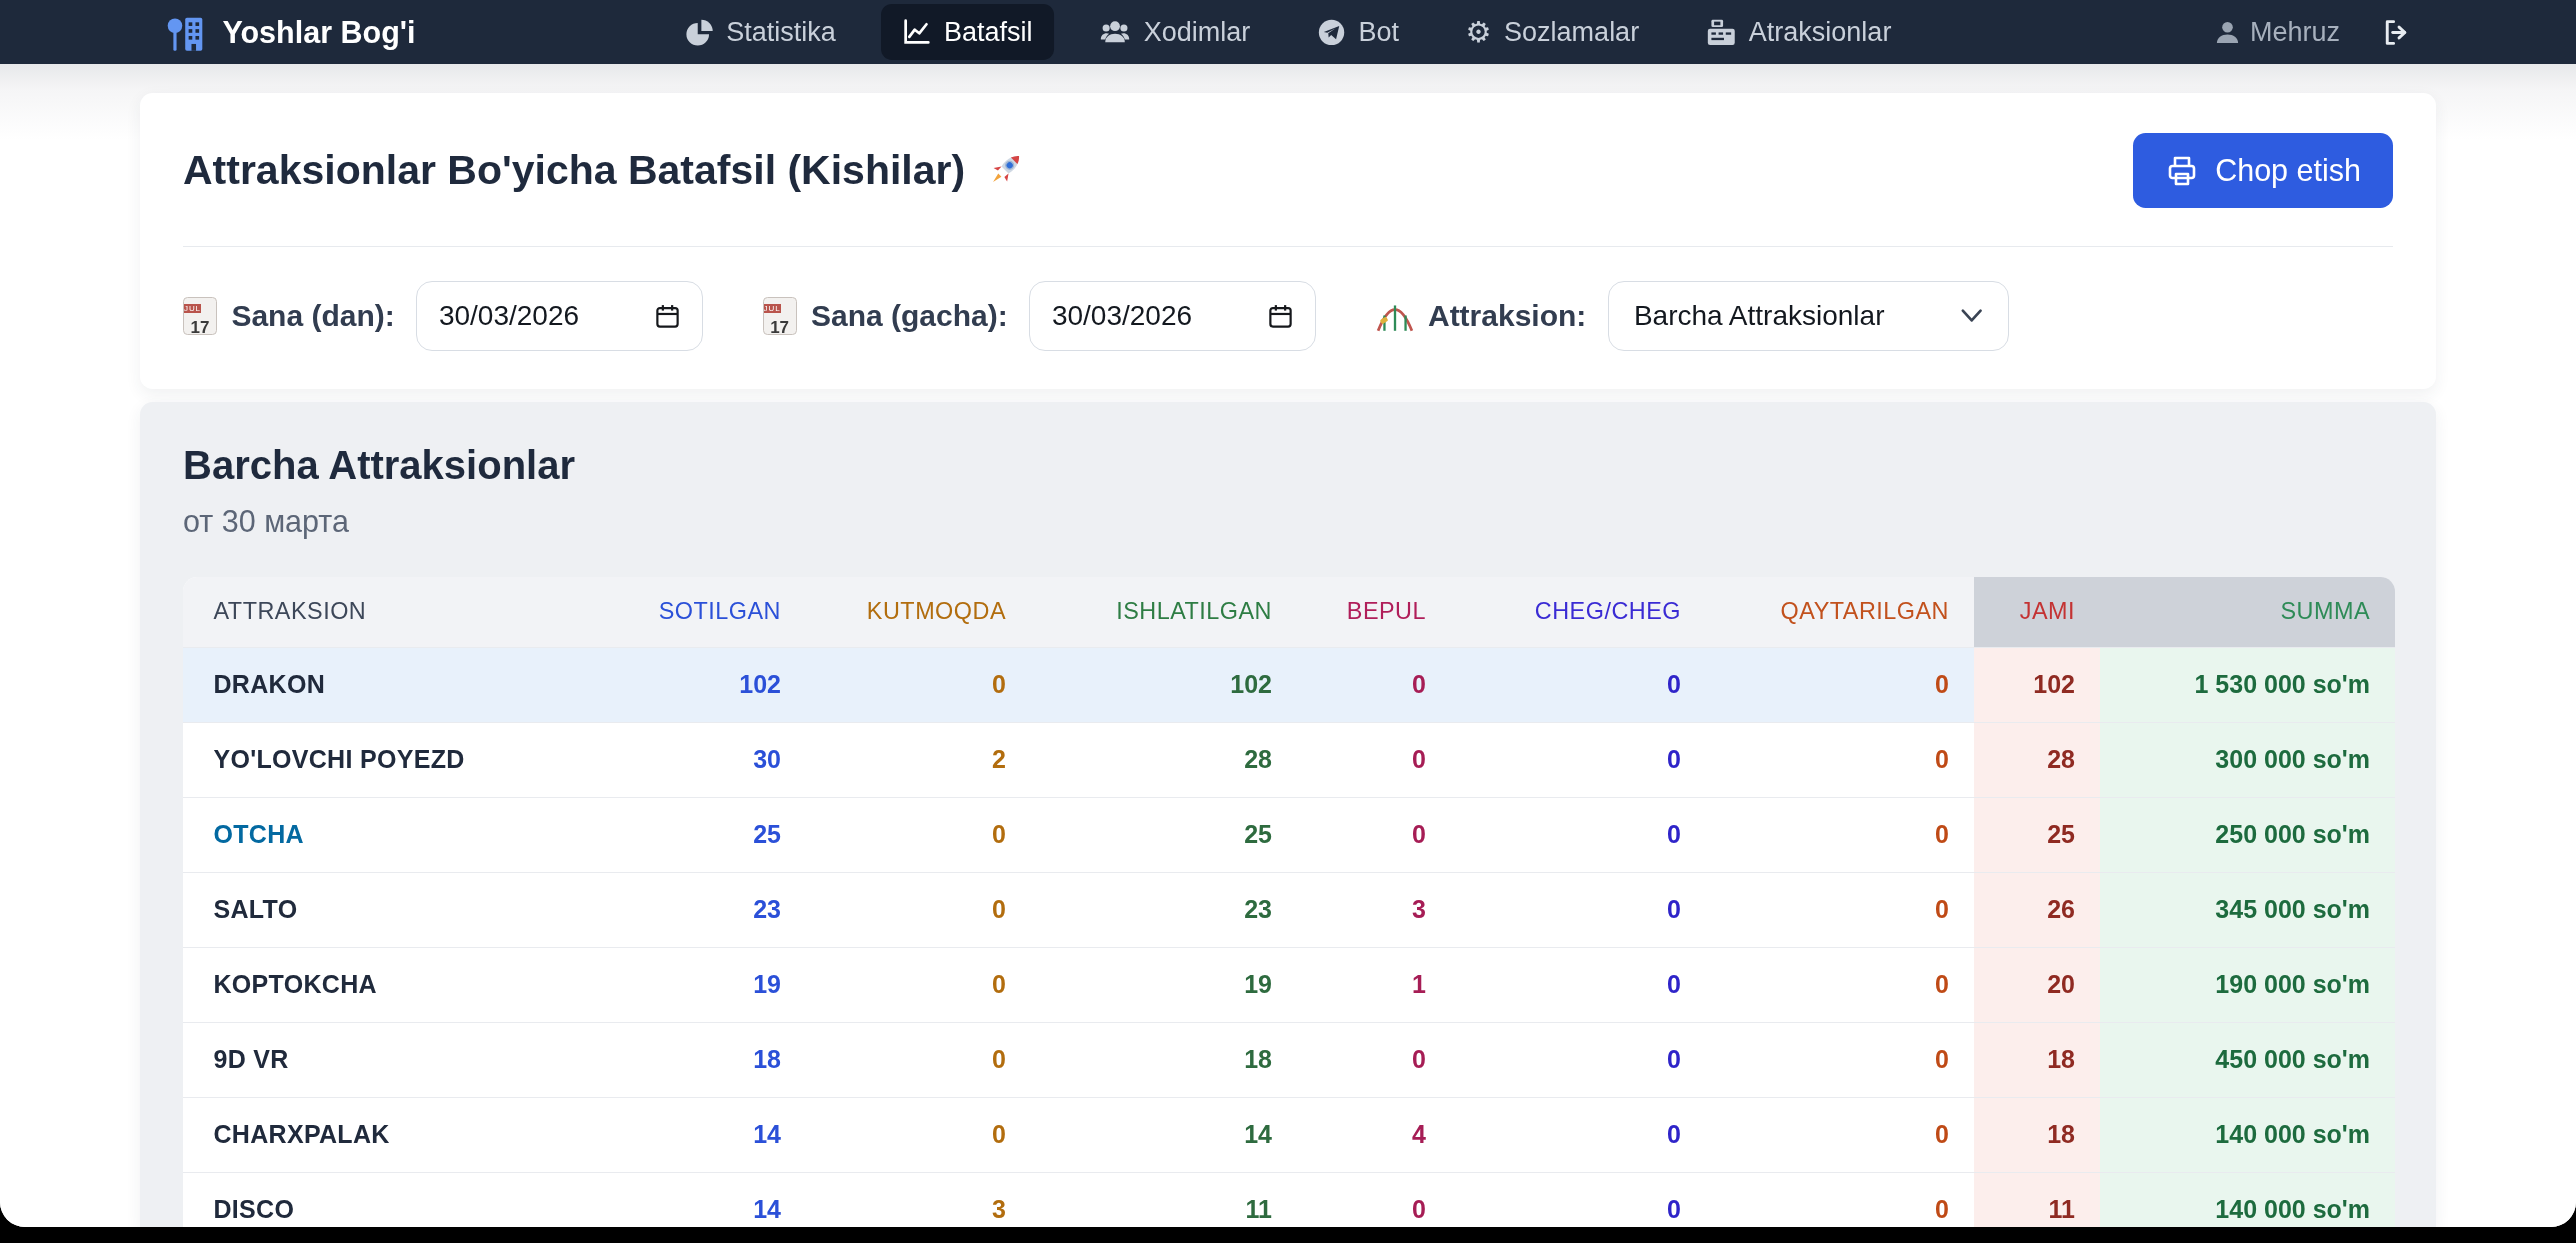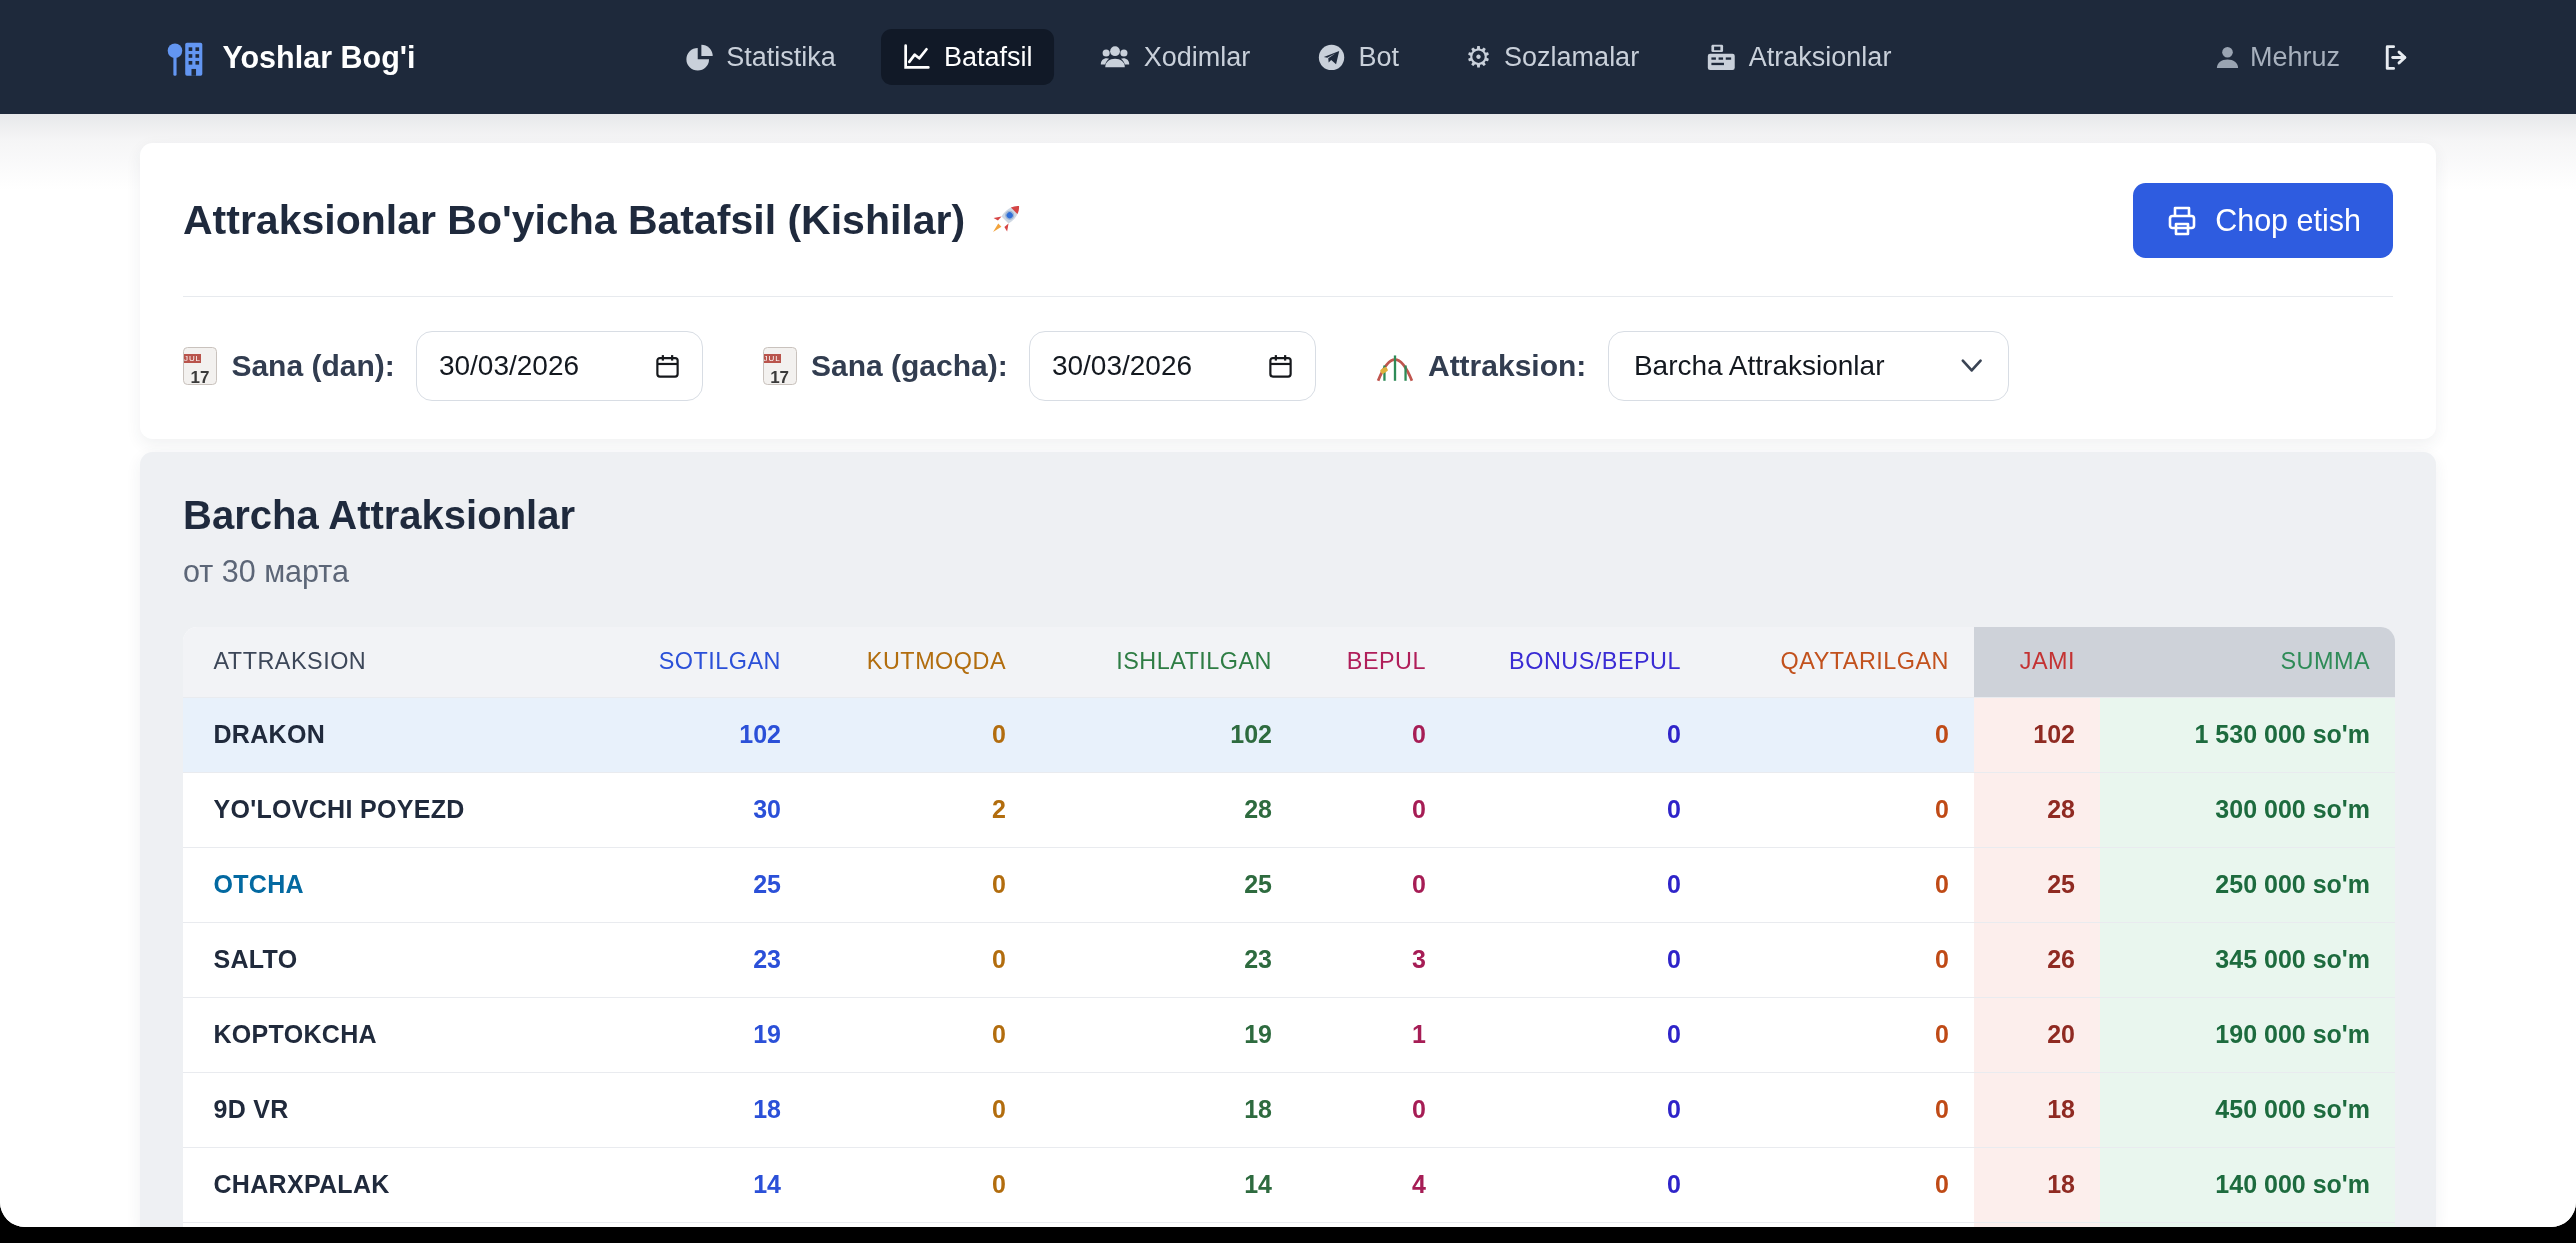--- a/index.html
+++ b/index.html
@@ -2,21 +2,21 @@
 <html style="--navbar-bg: #1e293b; --primary: #2e5ce0; --section-bg: #eef0f3;font-size:14.4px"><head>
 <meta charset="utf-8">
 <style>
   * { margin:0; padding:0; box-sizing:border-box; }
   html,body { width:2576px; height:1243px; overflow:hidden; }
   body { background:#000; font-family:"Liberation Sans", sans-serif; }
 
   .page { width:2576px; height:1227px; background:#fff; border-radius:0 0 25px 25px; overflow:hidden; display:flex; flex-direction:column; }
 
   
-  .navbar { height:114px; flex:none; background:var(--navbar-bg,#1e293b); display:flex; align-items:center; padding:0 167px; position:relative; }
+  .navbar { height:64px; flex:none; background:var(--navbar-bg,#1e293b); display:flex; align-items:center; padding:0 167px; position:relative; }
   .brand { display:flex; align-items:center; gap:14.4px; color:#fff; font-size:30.5px; font-weight:700; cursor:pointer; }
   .nav-menu { list-style:none; display:flex; align-items:center; gap:23.4px; position:absolute; left:50%; top:50%; transform:translate(-50%,-50%); }
   .nav-item { display:flex; align-items:center; gap:12.6px; color:#c9d0da; font-size:27px; padding:12.6px 21.6px; border-radius:10.8px; cursor:pointer; white-space:nowrap; }
   .nav-item.active { background:#111927; color:#fff; }
   .nav-item .glyph { font-family:"DejaVu Sans", sans-serif; font-size:29px; line-height:1; }
   .user-area { margin-left:auto; display:flex; align-items:center; gap:40px; }
   .user { display:flex; align-items:center; gap:9px; color:#a7b0bd; font-size:27px; cursor:pointer; }
 
   
   .main { flex:1; display:flex; flex-direction:column; background:linear-gradient(180deg,#e7e8ea 0px,#f5f5f6 25px,#ffffff 76px); overflow:hidden; }
@@ -241,21 +241,21 @@
               <col class="col-jami">
               <col class="col-summa">
             </colgroup>
           <thead>
               <tr id="thead-row">
                 <th class="c-name" style="color: rgb(61, 71, 89);">ATTRAKSION</th>
                 <th class="c-sotilgan" style="color: rgb(43, 80, 216);">SOTILGAN</th>
                 <th class="c-kutmoqda" style="color: rgb(178, 109, 14);">KUTMOQDA</th>
                 <th class="c-ishlatilgan" style="color: rgb(46, 125, 68);">ISHLATILGAN</th>
                 <th class="c-bepul" style="color: rgb(176, 30, 90);">BEPUL</th>
-                <th class="c-bonus" style="color: rgb(58, 43, 212);">BONUS/BEPUL</th>
+                <th class="c-bonus" style="color: rgb(58, 43, 212);">CHEG/CHEG</th>
                 <th class="c-qaytarilgan" style="color: rgb(194, 81, 29);">QAYTARILGAN</th>
                 <th class="c-jami" style="color: rgb(196, 51, 51); background: rgb(206, 210, 217);">JAMI</th>
                 <th class="c-summa" style="color: rgb(46, 139, 87); background: rgb(206, 210, 217);">SUMMA</th>
               </tr>
             </thead>
           <tbody id="tbody">
               <tr style="background: rgb(232, 241, 251);">
                 <td class="c-name" style="color: rgb(32, 42, 60);">DRAKON</td>
                 <td class="c-sotilgan" style="color: rgb(43, 80, 216);">102</td>
                 <td class="c-kutmoqda" style="color: rgb(178, 109, 14);">0</td>

